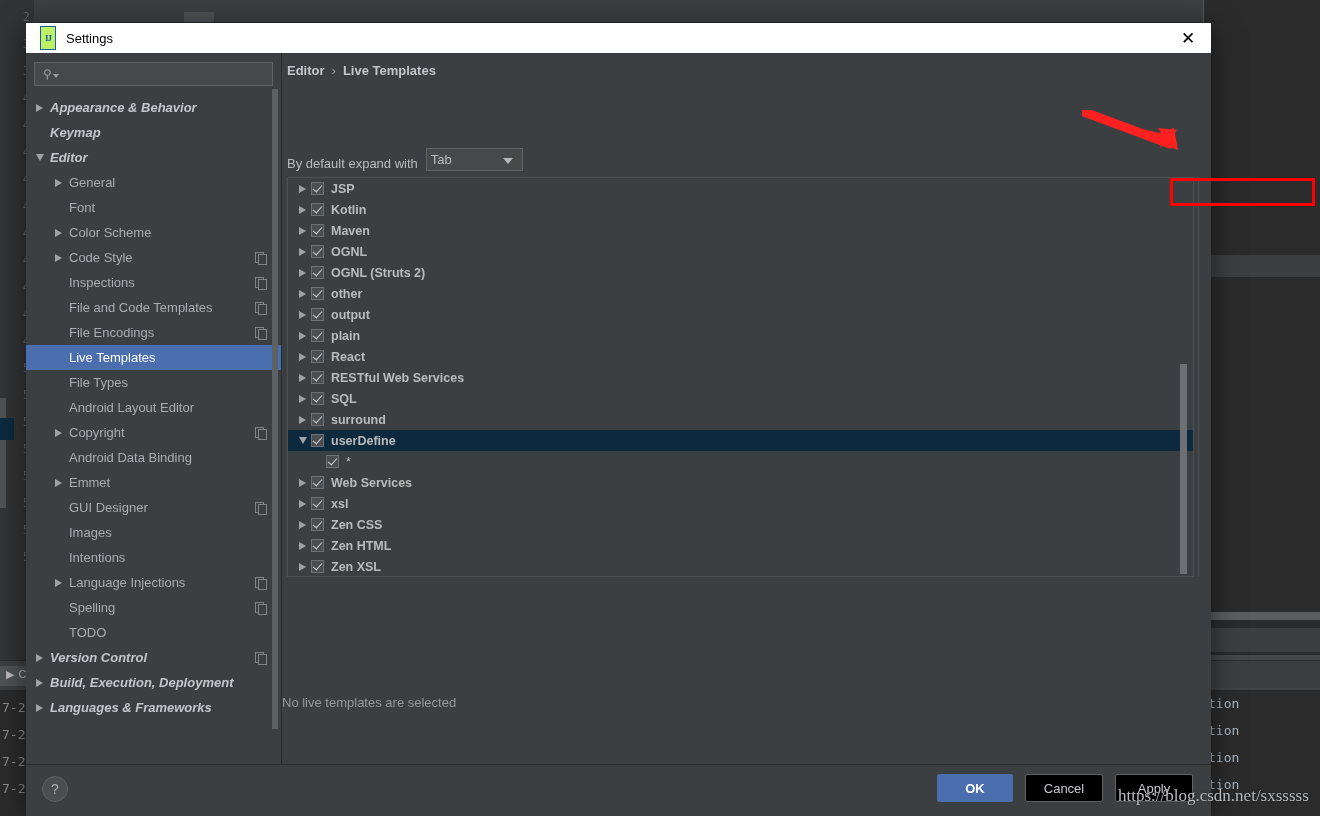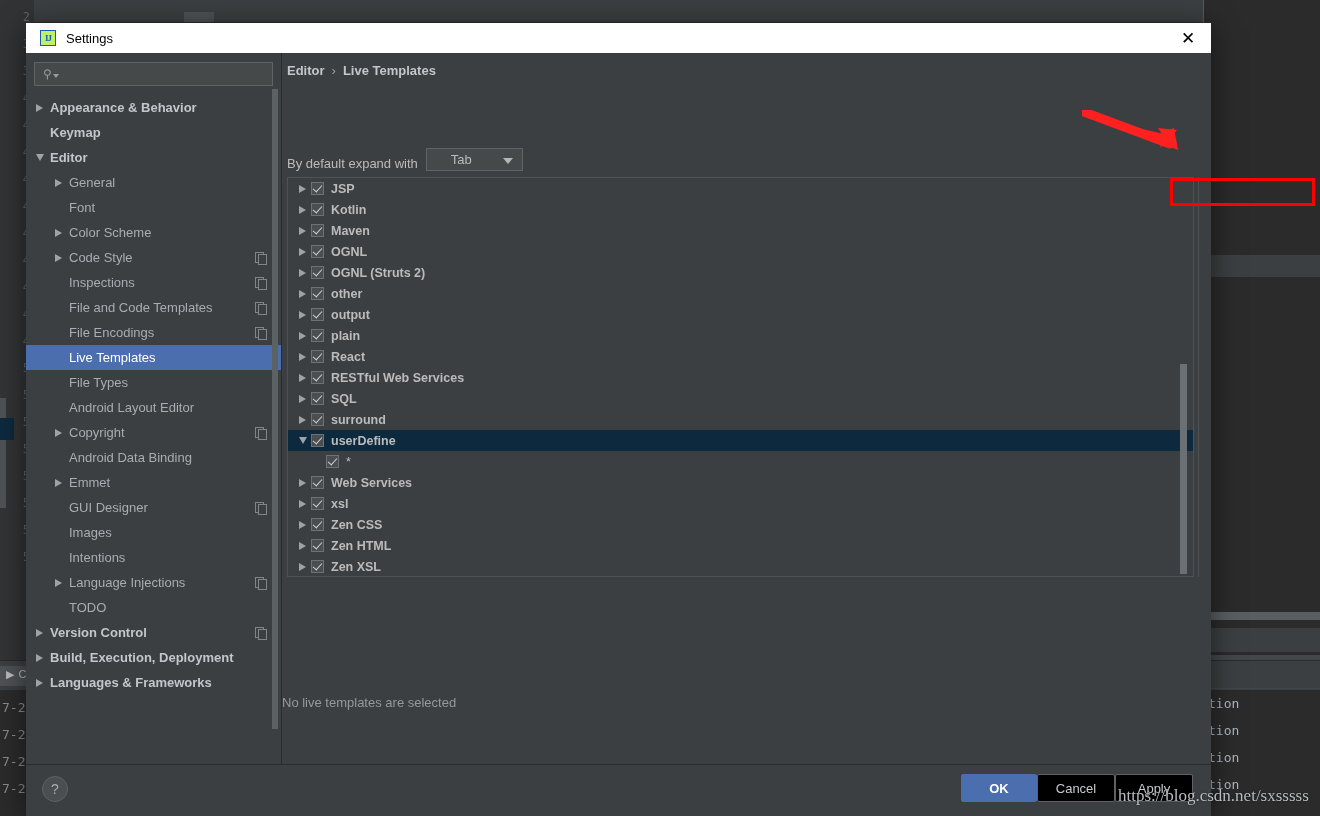--- a/index.html
+++ b/index.html
@@ -103,21 +103,21 @@
     box-shadow: 0 4px 26px rgba(0,0,0,.55);
   }
   .dlg-titlebar {
     position: relative;
     height: 30px;
     background: #ffffff;
     display: flex; align-items: center;
     padding: 0 8px;
   }
   .dlg-icon {
-    width: 16px; height: 16px;
+    width: 16px; height: 24px;
     background: #bef264;
     border: 1px solid #1b5dab;
     color: #1b5dab;
     font-size: 9px; font-weight: bold;
     display: flex; align-items: center; justify-content: center;
     font-family: "Liberation Serif", serif;
     letter-spacing: -1px;
     margin-left: 6px;
   }
   .dlg-title {
@@ -172,21 +172,21 @@
   .tree { padding-top: 3px; }
   .tree-row {
     position: relative;
     display: flex; align-items: center;
     height: 25px;
     font-size: 13px;
     color: #a9acb0;
     padding-right: 14px;
     cursor: default;
   }
-  .tree-row.lvl0 { padding-left: 10px; }
+  .tree-row.lvl0 { padding-left: 10px; font-style: italic; }
   .tree-row.lvl1 { padding-left: 29px; }
   .tree-row.bold { color: #c3c6ca; font-weight: bold; }
   .tree-row.selected { background: #4b6eaf; color: #ffffff; }
   .arrow {
     width: 14px; flex: 0 0 14px;
     display: flex; align-items: center;
   }
   .arrow i {
     display: block;
     width: 0; height: 0;
@@ -243,21 +243,21 @@
     position: absolute; left: 5px; top: 95px;
     display: flex; align-items: flex-end; gap: 8px;
   }
   .expand-label { font-size: 13px; color: #bbbbbb; }
   .combo {
     position: relative;
     width: 97px; height: 23px;
     background: #45494a;
     border: 1px solid #5e6364;
     display: flex; align-items: center;
-    padding-left: 24px;
+    padding-left: 4px;
     font-size: 13px; color: #bbbbbb;
     cursor: pointer;
   }
   .combo .caret {
     position: absolute; right: 9px; top: 9px;
     width: 0; height: 0;
     border-left: 5px solid transparent;
     border-right: 5px solid transparent;
     border-top: 6px solid #b3b6b8;
   }
@@ -362,21 +362,21 @@
     width: 26px; height: 26px;
     border-radius: 50%;
     background: #4a4e50;
     border: 1px solid #5e6264;
     color: #a9acb0; font-size: 14px;
     display: flex; align-items: center; justify-content: center;
     cursor: pointer;
   }
   .footer-buttons {
     position: absolute; right: 18px; top: 9px;
-    display: flex; 
+    display: flex; gap: 12px;
   }
   .btn {
     min-width: 78px; height: 28px;
     padding: 0 14px;
     border: 1px solid #5e6264;
     background: #000000;
     color: #c7cacc;
     font-size: 13px;
     display: flex; align-items: center; justify-content: center;
     cursor: pointer;
@@ -590,20 +590,25 @@
           </div>
           <div class="tree-row lvl1">
             <span class="arrow">
               <i></i>
             </span>
             <span class="tree-label">Language Injections</span>
             <span class="copy-icon"></span>
           </div>
           <div class="tree-row lvl1">
             <span class="arrow empty"></span>
+            <span class="tree-label">Spelling</span>
+            <span class="copy-icon"></span>
+          </div>
+          <div class="tree-row lvl1">
+            <span class="arrow empty"></span>
             <span class="tree-label">TODO</span>
           </div>
           <div class="tree-row lvl0 bold">
             <span class="arrow">
               <i></i>
             </span>
             <span class="tree-label">Version Control</span>
             <span class="copy-icon"></span>
           </div>
           <div class="tree-row lvl0 bold">

